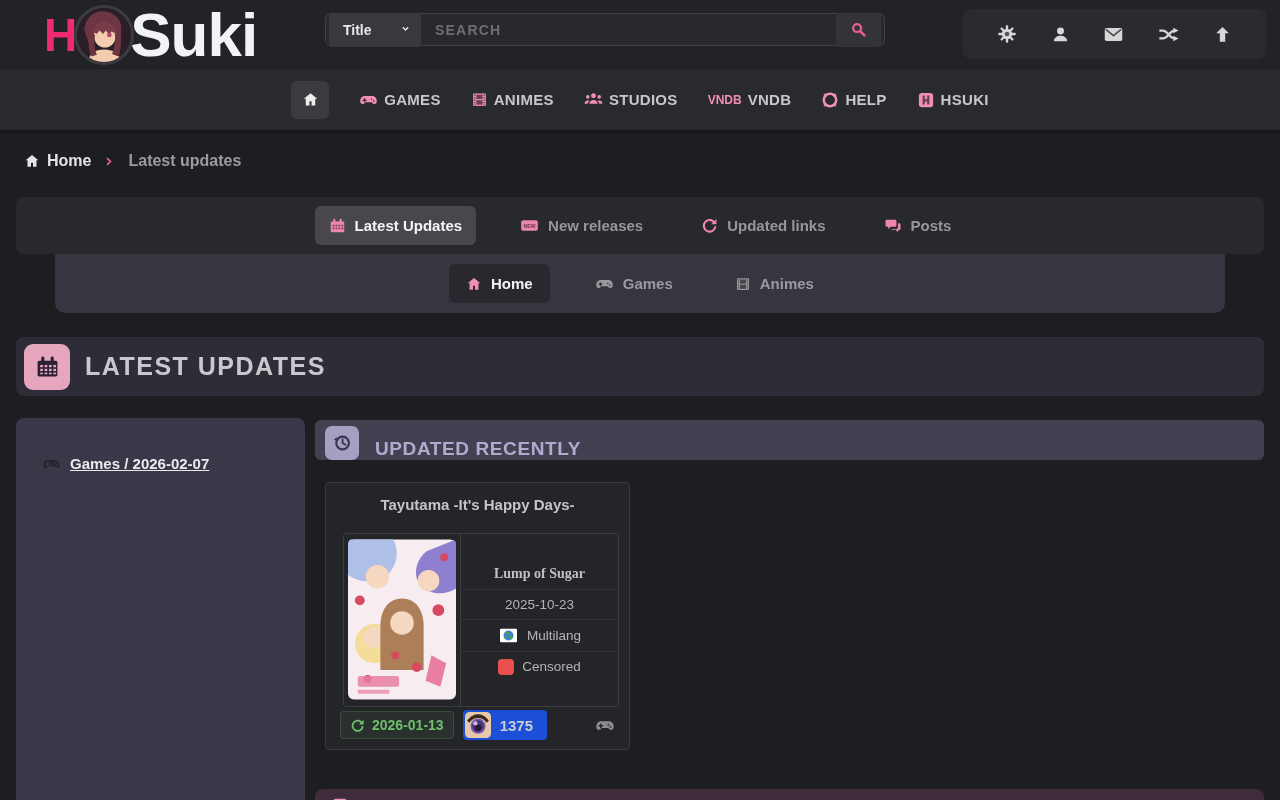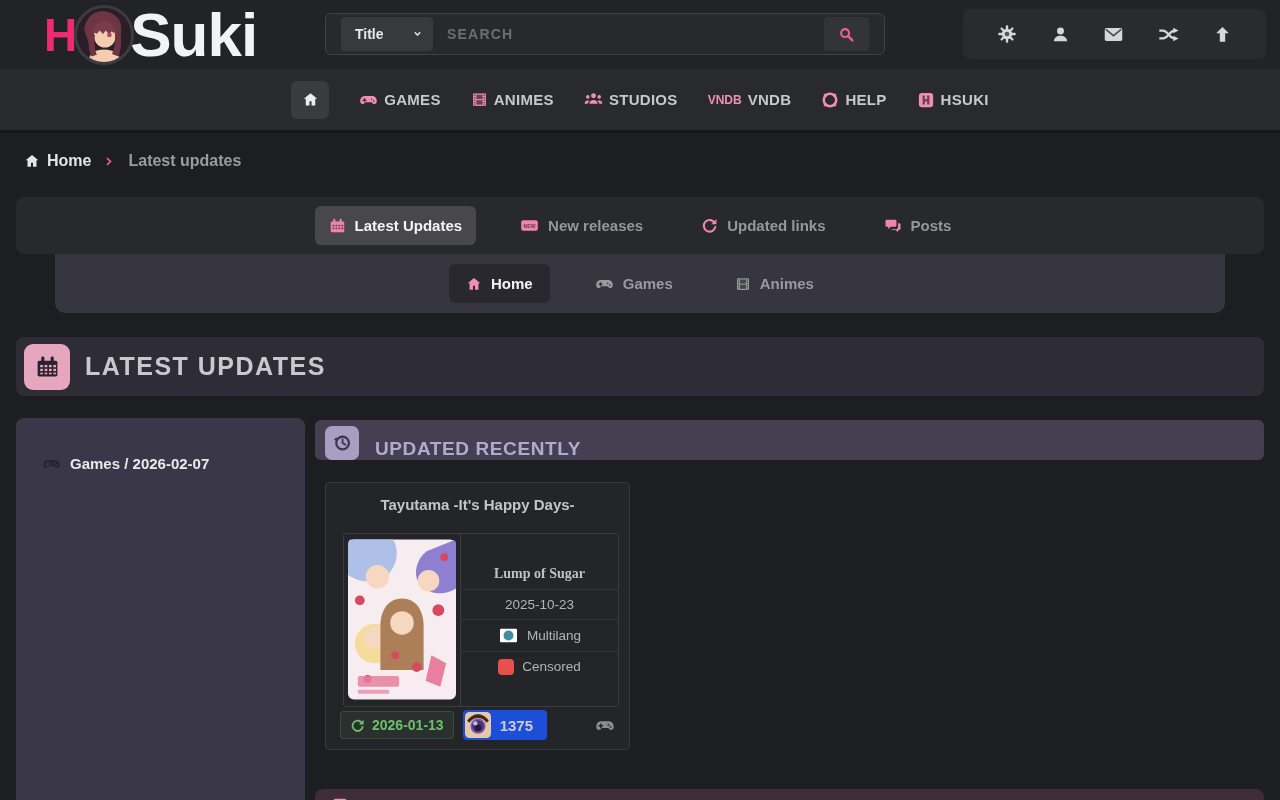--- a/index.html
+++ b/index.html
@@ -7,21 +7,21 @@
   body { background:#1d1e21; font-family:"Liberation Sans", sans-serif; font-weight:700; position:relative; }
   svg { display:block; }
 
   
   .topbar { position:absolute; top:0; left:0; width:1280px; height:69px; background:#222327; }
   .logo { position:absolute; left:44px; top:0; height:69px; display:flex; align-items:center; cursor:pointer; }
   .logo-h { color:#ee2b6e; font-size:46px; letter-spacing:-1px; }
   .logo-avatar { width:60px; height:60px; border-radius:50%; border:3px solid #3c3c40; overflow:hidden; margin:0 -4px 0 -2px; background:#2a1f28; z-index:2; }
   .logo-suki { color:#f2f3f5; font-size:62px; letter-spacing:-1px; }
 
-  .searchbar { position:absolute; left:325px; top:13px; width:560px; height:42px; background:#28292c; border:1px solid #404144; border-radius:6px; display:flex; align-items:center; padding:15px; }
+  .searchbar { position:absolute; left:325px; top:13px; width:560px; height:33px; background:#28292c; border:1px solid #404144; border-radius:6px; display:flex; align-items:center; padding:3px; }
   .search-select { height:34px; width:92px; background:#38393d; border-radius:4px; display:flex; align-items:center; justify-content:space-between; padding:0 10px 0 14px; color:#e8e9eb; font-size:14px; cursor:pointer; }
   .search-input { flex:1; background:transparent; border:none; outline:none; color:#c9cacd; font-weight:700; font-size:14px; letter-spacing:1.2px; padding-left:14px; font-family:"Liberation Sans", sans-serif; }
   .search-input::placeholder { color:#6d6e72; opacity:1; }
   .search-btn { width:45px; height:34px; background:#333437; border:none; border-radius:4px; display:flex; align-items:center; justify-content:center; color:#ee5f90; cursor:pointer; }
 
   .topbar-actions { position:absolute; left:963px; top:9px; width:303px; height:50px; background:#2a2b2e; border-radius:8px; display:flex; align-items:center; justify-content:space-evenly; color:#d6d7d9; }
   .topbar-actions .act { cursor:pointer; display:flex; align-items:center; }
 
   
   .mainnav { position:absolute; top:69px; left:0; width:1280px; height:64px; background:#292a2d; border-bottom:3px solid #17181a; display:flex; align-items:center; justify-content:center; gap:30px; }
@@ -48,21 +48,21 @@
   .subtab.active { background:#29282e; color:#f4f4f6; }
   .subtab.active .icn { color:#ef8fb3; }
 
   
   .section-header { position:absolute; top:337px; left:16px; width:1248px; height:59px; background:#2e2c36; border-radius:8px; display:flex; align-items:center; }
   .section-icon { width:46px; height:46px; background:#e6a6be; border-radius:9px; margin-left:8px; display:flex; align-items:center; justify-content:center; color:#2c2133; }
   .section-title { margin-left:15px; font-size:25px; color:#c8c9cc; letter-spacing:1.5px; }
 
   
   .sidebar { position:absolute; top:418px; left:16px; width:289px; height:382px; background:#3a3848; border-radius:8px 8px 0 0; }
-  .sidebar-item { display:flex; align-items:center; gap:9px; margin:36px 0 0 26px; color:#e9eaec; font-size:15px; cursor:pointer; }
+  .sidebar-item { display:flex; align-items:center; gap:9px; margin:36px 0 0 26px; color:#e9eaec; font-size:15px; cursor:pointer;text-decoration:underline; }
   .sidebar-item .icn { color:#28262f; display:flex; }
 
   
   .panel-header { position:absolute; top:420px; left:315px; width:949px; height:40px; background:#454051; border-radius:6px; display:flex; align-items:flex-end; }
   .panel-icon { width:34px; height:34px; background:#a79fc2; border-radius:7px; margin-left:10px; display:flex; align-items:center; justify-content:center; color:#3b3550; }
   .panel-title { margin-left:16px; font-size:19px; color:#b1aad0; letter-spacing:.6px; }
 
   
   .game-card { position:absolute; top:482px; left:325px; width:305px; height:268px; background:#242528; border:1px solid #38393c; border-radius:4px; }
   .card-title { text-align:center; padding-top:13px; color:#c4c5c8; font-size:15px; cursor:pointer; }

